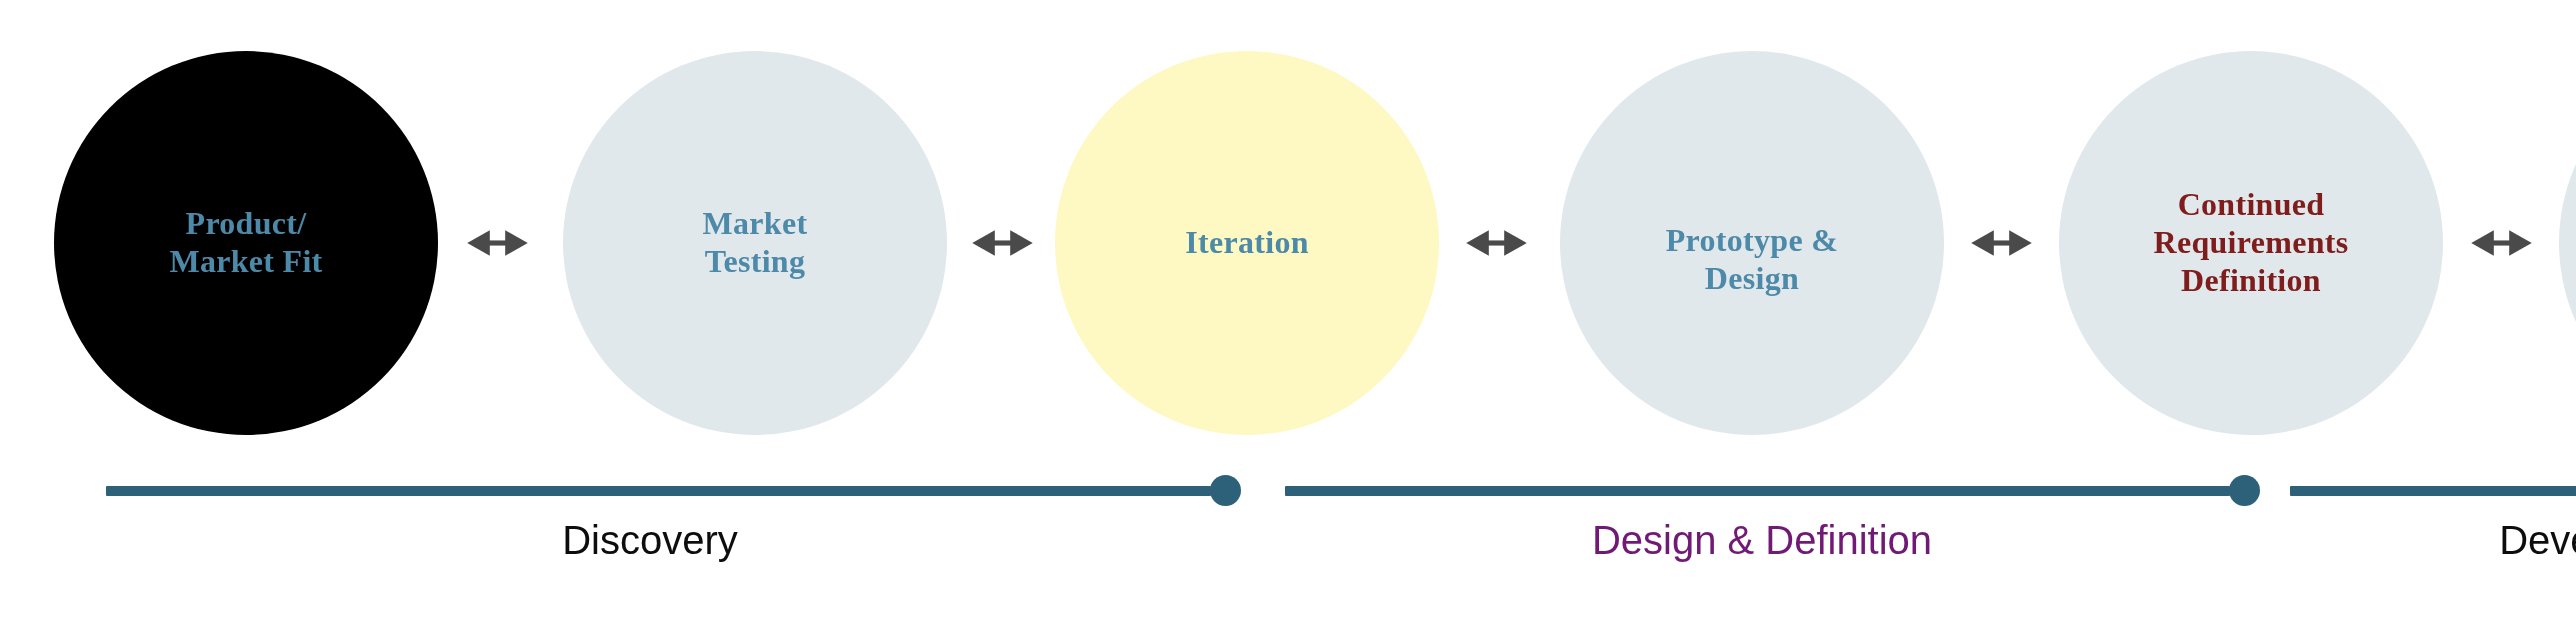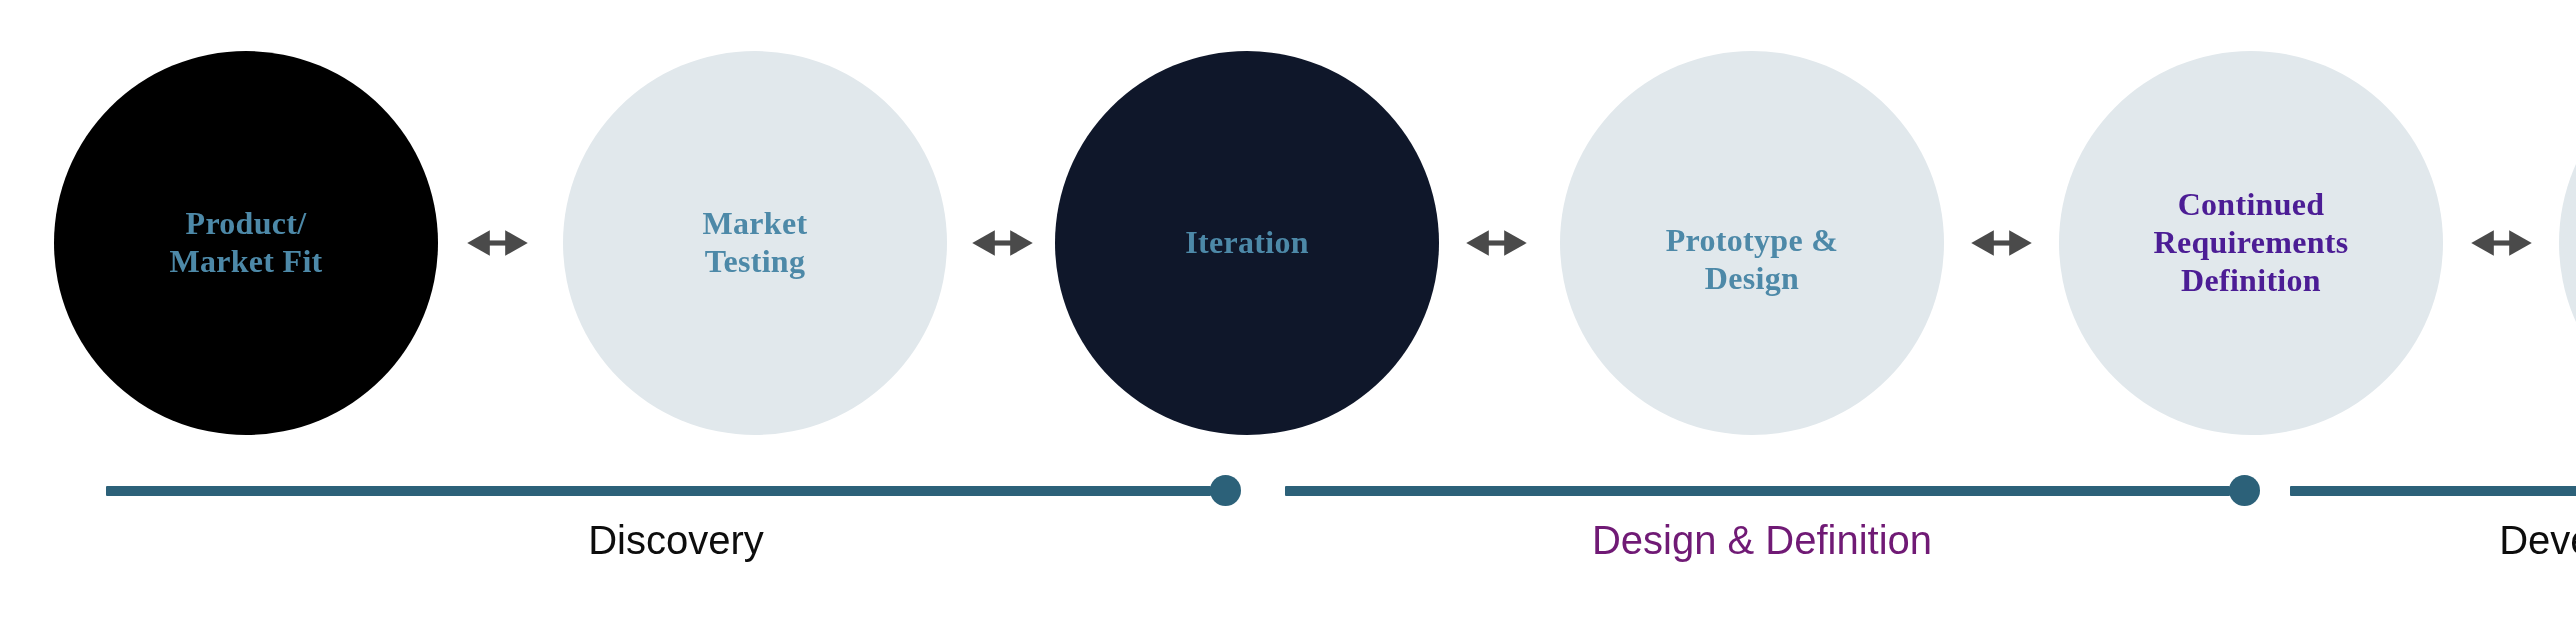--- a/index.html
+++ b/index.html
@@ -78,29 +78,29 @@
 <div id="stage">
 
   <div class="circle" id="c0" style="left: 54px; top: 51px; width: 384px; height: 384px; background: #000000;">
     <span class="circle-label" style="color: rgb(77, 137, 168);">Product/
 Market Fit</span>
   </div>
   <div class="circle" id="c1" style="left: 563px; top: 51px; width: 384px; height: 384px; background: rgb(225, 232, 236);">
     <span class="circle-label" style="color: rgb(77, 137, 168);">Market
 Testing</span>
   </div>
-  <div class="circle" id="c2" style="left: 1055px; top: 51px; width: 384px; height: 384px; background: #0f172a;">
+  <div class="circle" id="c2" style="left: 1055px; top: 51px; width: 384px; height: 384px; background: #fef9c3;">
     <span class="circle-label" style="color: rgb(77, 137, 168);">Iteration</span>
   </div>
   <div class="circle" id="c3" style="left: 1560px; top: 51px; width: 384px; height: 384px; background: rgb(225, 232, 236);">
     <span class="circle-label" style="color: rgb(77, 137, 168); margin-top: 33px;">Prototype &amp;
 Design</span>
   </div>
   <div class="circle" id="c4" style="left: 2059px; top: 51px; width: 384px; height: 384px; background: rgb(225, 232, 236);">
-    <span class="circle-label" style="color: #4c1d95;">Continued
+    <span class="circle-label" style="color: #7f1d1d;">Continued
 Requirements
 Definition</span>
   </div>
   <div class="circle" id="c5" style="left: 2559px; top: 51px; width: 384px; height: 384px; background: rgb(225, 232, 236);">
     
   </div>
 
   <span class="arrow" id="a0" style="left: 467px; top: 223px; width: 61px; height: 40px;"><svg width="61" height="40" viewBox="0 0 118 78" xmlns="http://www.w3.org/2000/svg">
         <rect x="40" y="34" width="38" height="10" fill="#4a4a4a"></rect>
         <polygon points="0,39 44,14 44,64" fill="#4a4a4a"></polygon>
@@ -122,21 +122,21 @@
         <polygon points="118,39 74,14 74,64" fill="#4a4a4a"></polygon>
       </svg></span>
   <span class="arrow" id="a4" style="left: 2471px; top: 223px; width: 61px; height: 40px;"><svg width="61" height="40" viewBox="0 0 118 78" xmlns="http://www.w3.org/2000/svg">
         <rect x="40" y="34" width="38" height="10" fill="#4a4a4a"></rect>
         <polygon points="0,39 44,14 44,64" fill="#4a4a4a"></polygon>
         <polygon points="118,39 74,14 74,64" fill="#4a4a4a"></polygon>
       </svg></span>
 
   <div class="phase-bar" id="b0" style="left: 106px; top: 486px; width: 1105px; background: rgb(44, 97, 121);"></div>
   <div class="phase-dot" id="d0" style="left: 1210px; top: 475px; width: 31px; height: 31px; background: rgb(44, 97, 121);"></div>
-  <div class="phase-label" id="l0" style="left: 676px; top: 520px; color: rgb(13, 13, 13);">Discovery</div>
+  <div class="phase-label" id="l0" style="left: 650px; top: 520px; color: rgb(13, 13, 13);">Discovery</div>
 
   <div class="phase-bar" id="b1" style="left: 1285px; top: 486px; width: 945px; background: rgb(44, 97, 121);"></div>
   <div class="phase-dot" id="d1" style="left: 2229px; top: 475px; width: 31px; height: 31px; background: rgb(44, 97, 121);"></div>
   <div class="phase-label" id="l1" style="left: 1762px; top: 520px; color: #701a75;">Design &amp; Definition</div>
 
   <div class="phase-bar" id="b2" style="left: 2290px; top: 486px; width: 652px; background: rgb(44, 97, 121);"></div>
 
   <div class="phase-label" id="l2" style="left: 2617px; top: 520px; color: rgb(13, 13, 13);">Development</div>
 
 </div>

